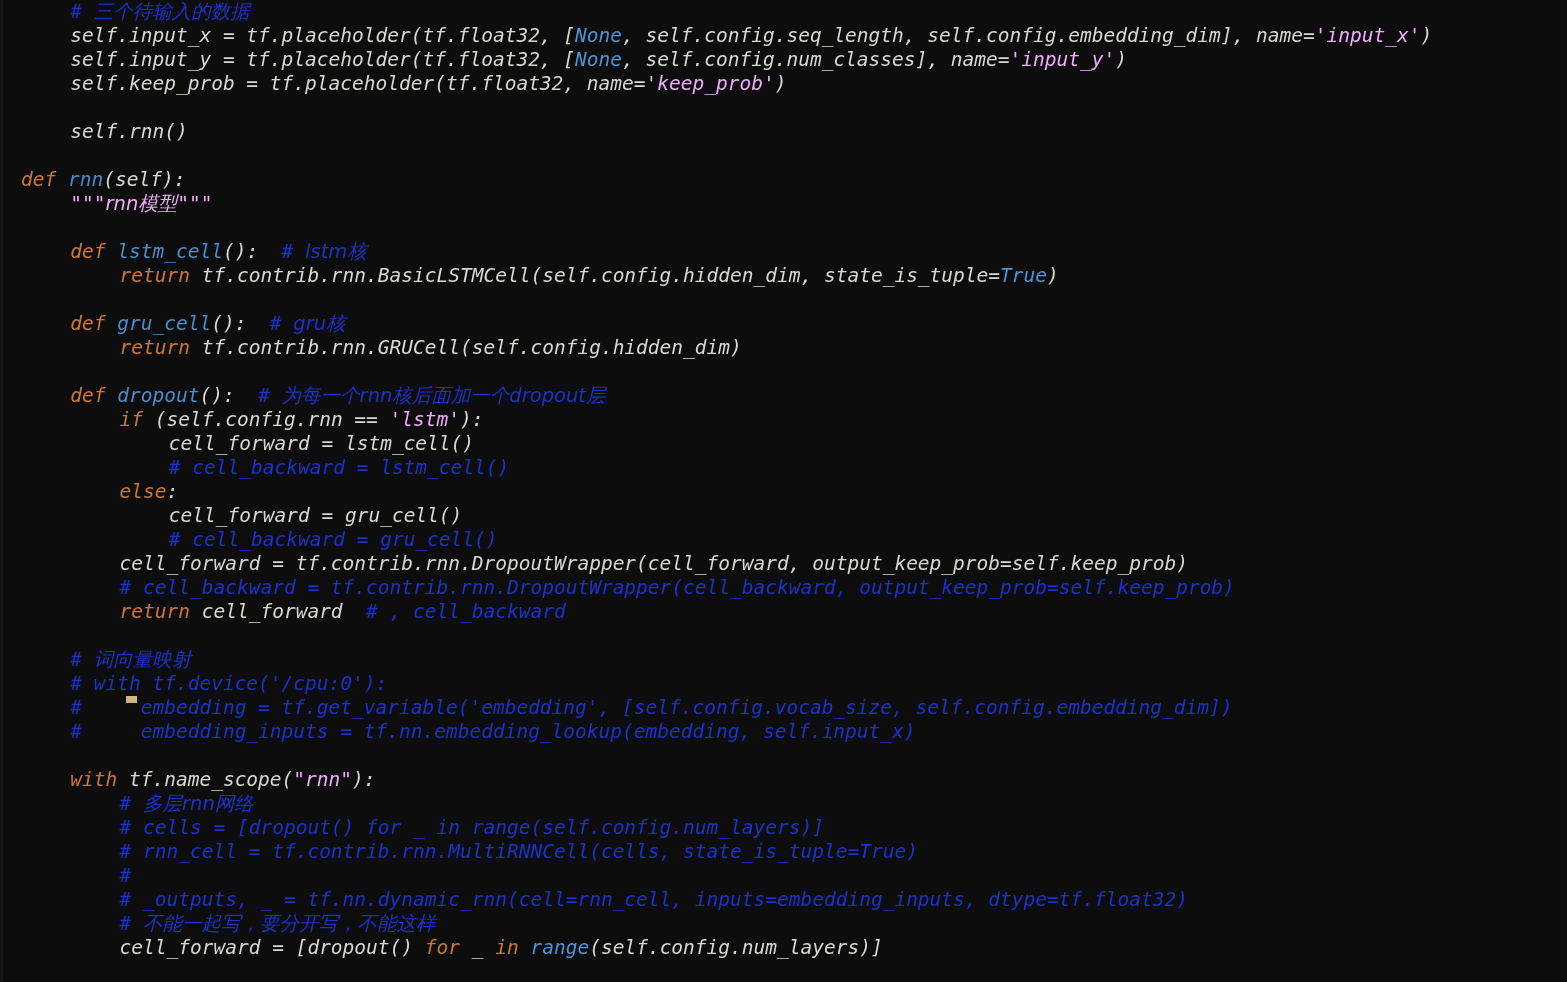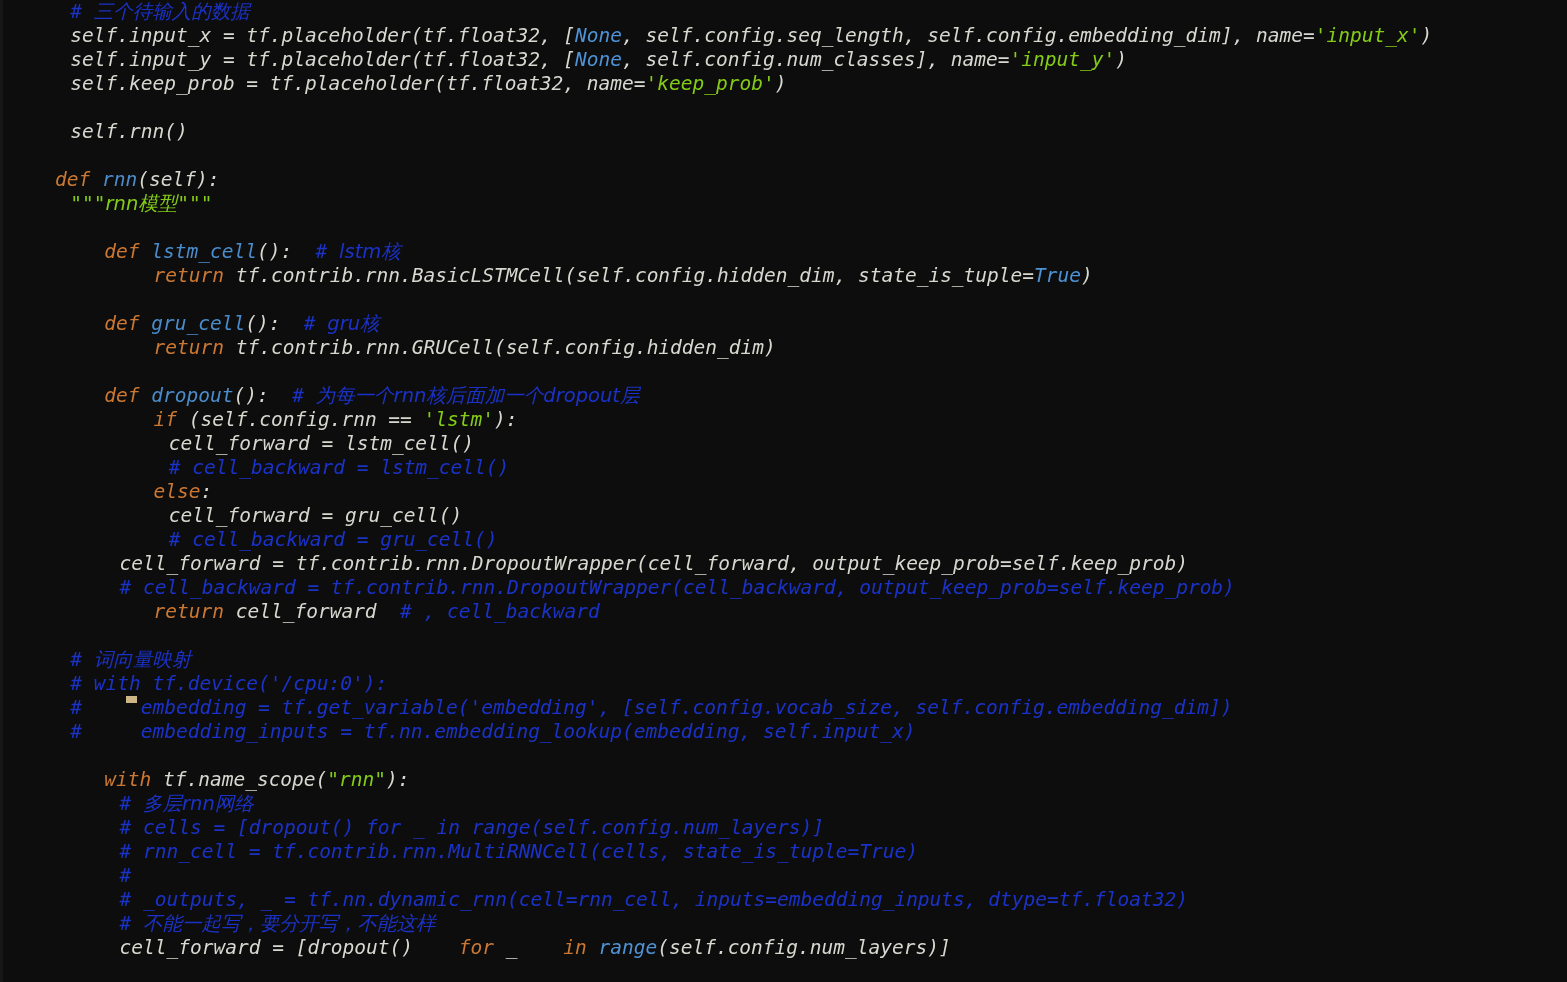--- a/index.html
+++ b/index.html
@@ -37,24 +37,24 @@
     white-space: pre;
   }
   .code-line {
     height: 24px;
     white-space: pre;
     color: #d8d8d0;
     font-family: "DejaVu Sans Mono", "Liberation Mono", monospace;
   }
   
   .t-plain   { color: #d8d8d0; }
-  .t-keyword { color: #cc7832; margin-left: 34px; }          
+  .t-keyword { color: #cc7832; }          
   .t-func    { color: #4b8ccc; margin-top: 18px; }          
   .t-builtin { color: #4e93d6; margin-top: 32px; }          
-  .t-string  { color: #84cc16; }          
+  .t-string  { color: #f0abfc; }          
   .t-comment { color: #1b32c8; }
   .cn { font-family: "DejaVu Sans", "Liberation Sans", sans-serif; }
   
   #caret-artifact {
     position: absolute;
     width: 11px;
     height: 7px;
     background: #f2d49b;
     opacity: 0.85;
     pointer-events: none;

